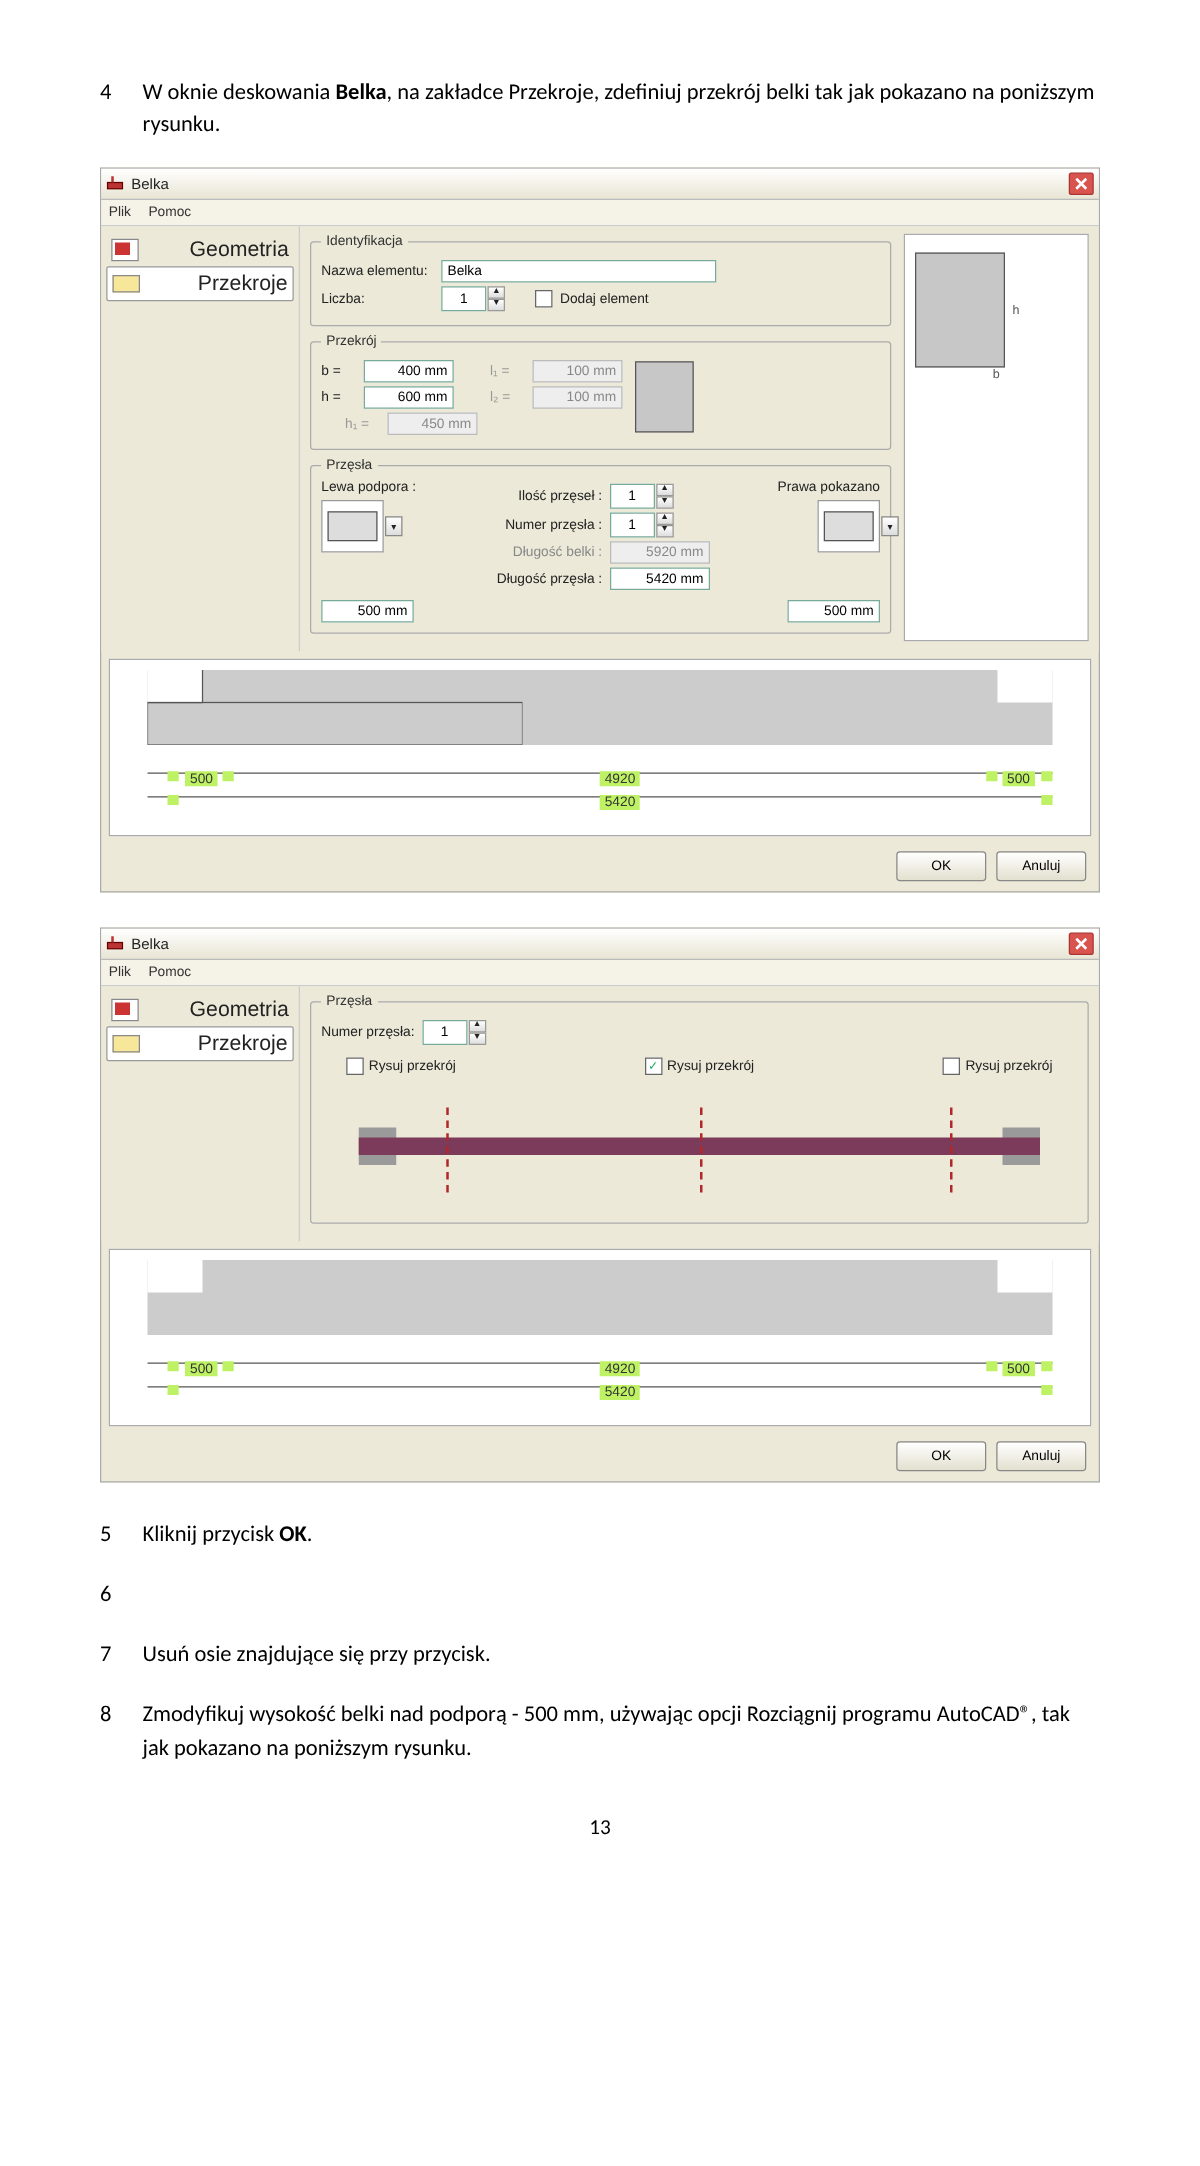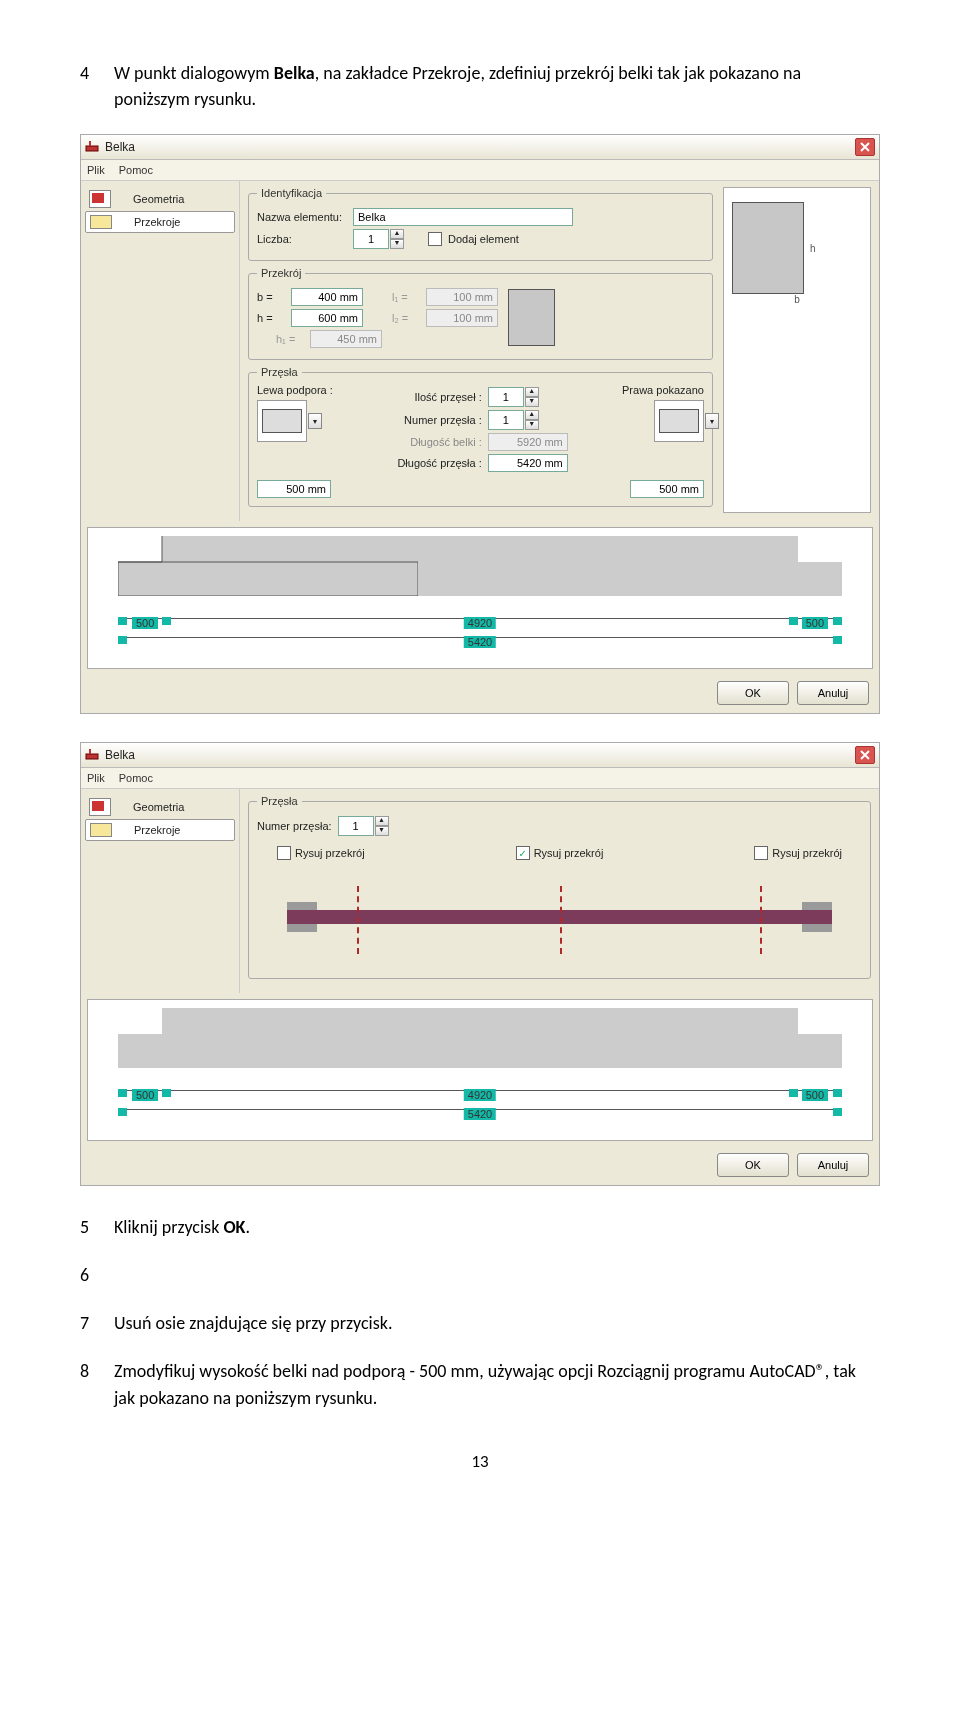--- a/index.html
+++ b/index.html
@@ -8,21 +8,21 @@
   ol.steps li .num { width:34px; flex:none;}
   ol.steps li .txt b { font-weight:bold;}
   .win { border:1px solid #aaa; background:#ece9d8; margin:4px 0 28px 0; position:relative; font-family: Tahoma, Arial, sans-serif;}
   .titlebar { background:linear-gradient(#fff,#e8e5d4); border-bottom:1px solid #bbb; height:24px; display:flex; align-items:center; padding:0 4px; font-size:12px; color:#222;}
   .titlebar .icon { width:14px; height:14px; margin-right:6px; display:inline-block;}
   .titlebar .close { margin-left:auto; width:18px; height:16px; background:#d9534f; border:1px solid #a33; border-radius:2px; display:flex; align-items:center; justify-content:center;}
   .titlebar .close svg { width:10px; height:10px;}
   .menubar { background:#f5f3e7; border-bottom:1px solid #ccc; height:20px; display:flex; align-items:center; font-size:11px; padding:0 6px; gap:14px; color:#333;}
   .body { display:flex; background:#ece9d8;}
   .sidebar { width:150px; border-right:1px solid #ccc; padding:6px 4px; flex:none;}
-  .sidebar .item { display:flex; align-items:center; gap:22px; padding:3px 4px; font-size:11px; color:#222;}
+  .sidebar .item { display:flex; align-items:center; gap:22px; padding:3px 4px; font-size:17px; color:#222;justify-content:space-between;}
   .sidebar .item.sel { background:#fff; border:1px solid #999; border-radius:2px;}
   .sidebar .micon { width:20px; height:16px; border:1px solid #888; background:#fff; position:relative;}
   .sidebar .micon .bars { position:absolute; top:2px; left:2px; width:4px; height:10px; background:#c33; box-shadow:4px 0 #c33, 8px 0 #c33;}
   .sidebar .micon2 { width:20px; height:12px; border:1px solid #888; background:#f7e79a; position:relative;}
   .main { flex:1; padding:6px 8px 8px 8px; font-size:11px; color:#222;}
   fieldset { border:1px solid #aaa; border-radius:3px; margin:0 0 6px 0; padding:6px 8px 8px 8px;}
   legend { font-size:11px; padding:0 4px; color:#333;}
   .row { display:flex; align-items:center; gap:6px; margin:3px 0;}
   .row label { white-space:nowrap;}
   input[type=text].field { height:16px; border:1px solid #7a9; background:#fff; font-size:11px; padding:0 4px; text-align:right;}
@@ -42,40 +42,40 @@
   .suppicon:before{content:"";position:absolute;left:4px;top:8px;width:38px;height:22px;border:1px solid #555;background:#ddd;}
   .suppicon .dd{position:absolute;right:-16px;top:12px;width:12px;height:14px;border:1px solid #888;background:linear-gradient(#fff,#ddd);display:flex;align-items:center;justify-content:center;font-size:8px;}
   .whitearea { background:#fff; border:1px solid #aaa; margin:6px 6px 6px 6px; position:relative;}
   .beamfig { height:140px; position:relative;}
   .beamshape { position:absolute; left:30px; right:30px; top:8px; height:60px; background:#ccc;}
   .beamshape .notchL{position:absolute;left:0;top:0;width:44px;height:26px;background:#fff;}
   .beamshape .notchR{position:absolute;right:0;top:0;width:44px;height:26px;background:#fff;}
   .shapeoutline{position:absolute;left:30px;right:30px;top:8px;height:60px;pointer-events:none;}
   .dims{position:absolute;left:30px;right:30px;top:80px;font-size:11px;color:#333;}
   .dimline{position:relative;height:14px;border-top:1px solid #555;margin-top:10px;}
-  .dimline span{position:absolute;top:-2px;background:#14b8a6;padding:0 4px;}
+  .dimline span{position:absolute;top:-2px;background:#bef264;padding:0 4px;margin-left:16px;}
   .tick{position:absolute;width:1px;height:8px;background:#555;top:-4px;}
   .btnbar { display:flex; justify-content:flex-end; gap:8px; padding:6px 10px 8px 0;}
   .wbtn { min-width:70px; height:22px; border:1px solid #888; border-radius:3px; background:linear-gradient(#fff,#e3e0cf); font-size:11px; display:flex; align-items:center; justify-content:center;}
   .beamprev2{height:80px;position:relative;margin:20px 30px 10px 30px;}
   .beamprev2 .bar{position:absolute;left:0;right:0;top:30px;height:14px;background:#7c3b5a;}
   .beamprev2 .sup{position:absolute;top:22px;width:30px;height:30px;background:#9a9a9a;}
   .beamprev2 .supL{left:0;}
   .beamprev2 .supR{right:0;}
   .beamprev2 .dash{position:absolute;top:6px;bottom:6px;width:0;border-left:2px dashed #b02828;}
   .pagenum { text-align:center; margin-top:40px; font-size:17px;}
 </style>
 </head>
 <body>
 
 <ol class="steps">
 <li>
   <span class="num">4</span>
   <span class="txt">
-    <span>W punkt dialogowym </span><b>Belka</b><span>, na zakładce Przekroje, zdefiniuj przekrój belki tak jak pokazano na poniższym rysunku.</span>
+    <span>W oknie deskowania </span><b>Belka</b><span>, na zakładce Przekroje, zdefiniuj przekrój belki tak jak pokazano na poniższym rysunku.</span>
   </span>
 </li>
 </ol>
 
 <div class="win">
   <div class="titlebar">
     <span class="icon">
       <svg viewBox="0 0 14 14">
           <rect x="1" y="6" width="12" height="5" fill="#b33" stroke="#600"></rect>
           <rect x="4" y="1" width="2" height="5" fill="#b33"></rect>

